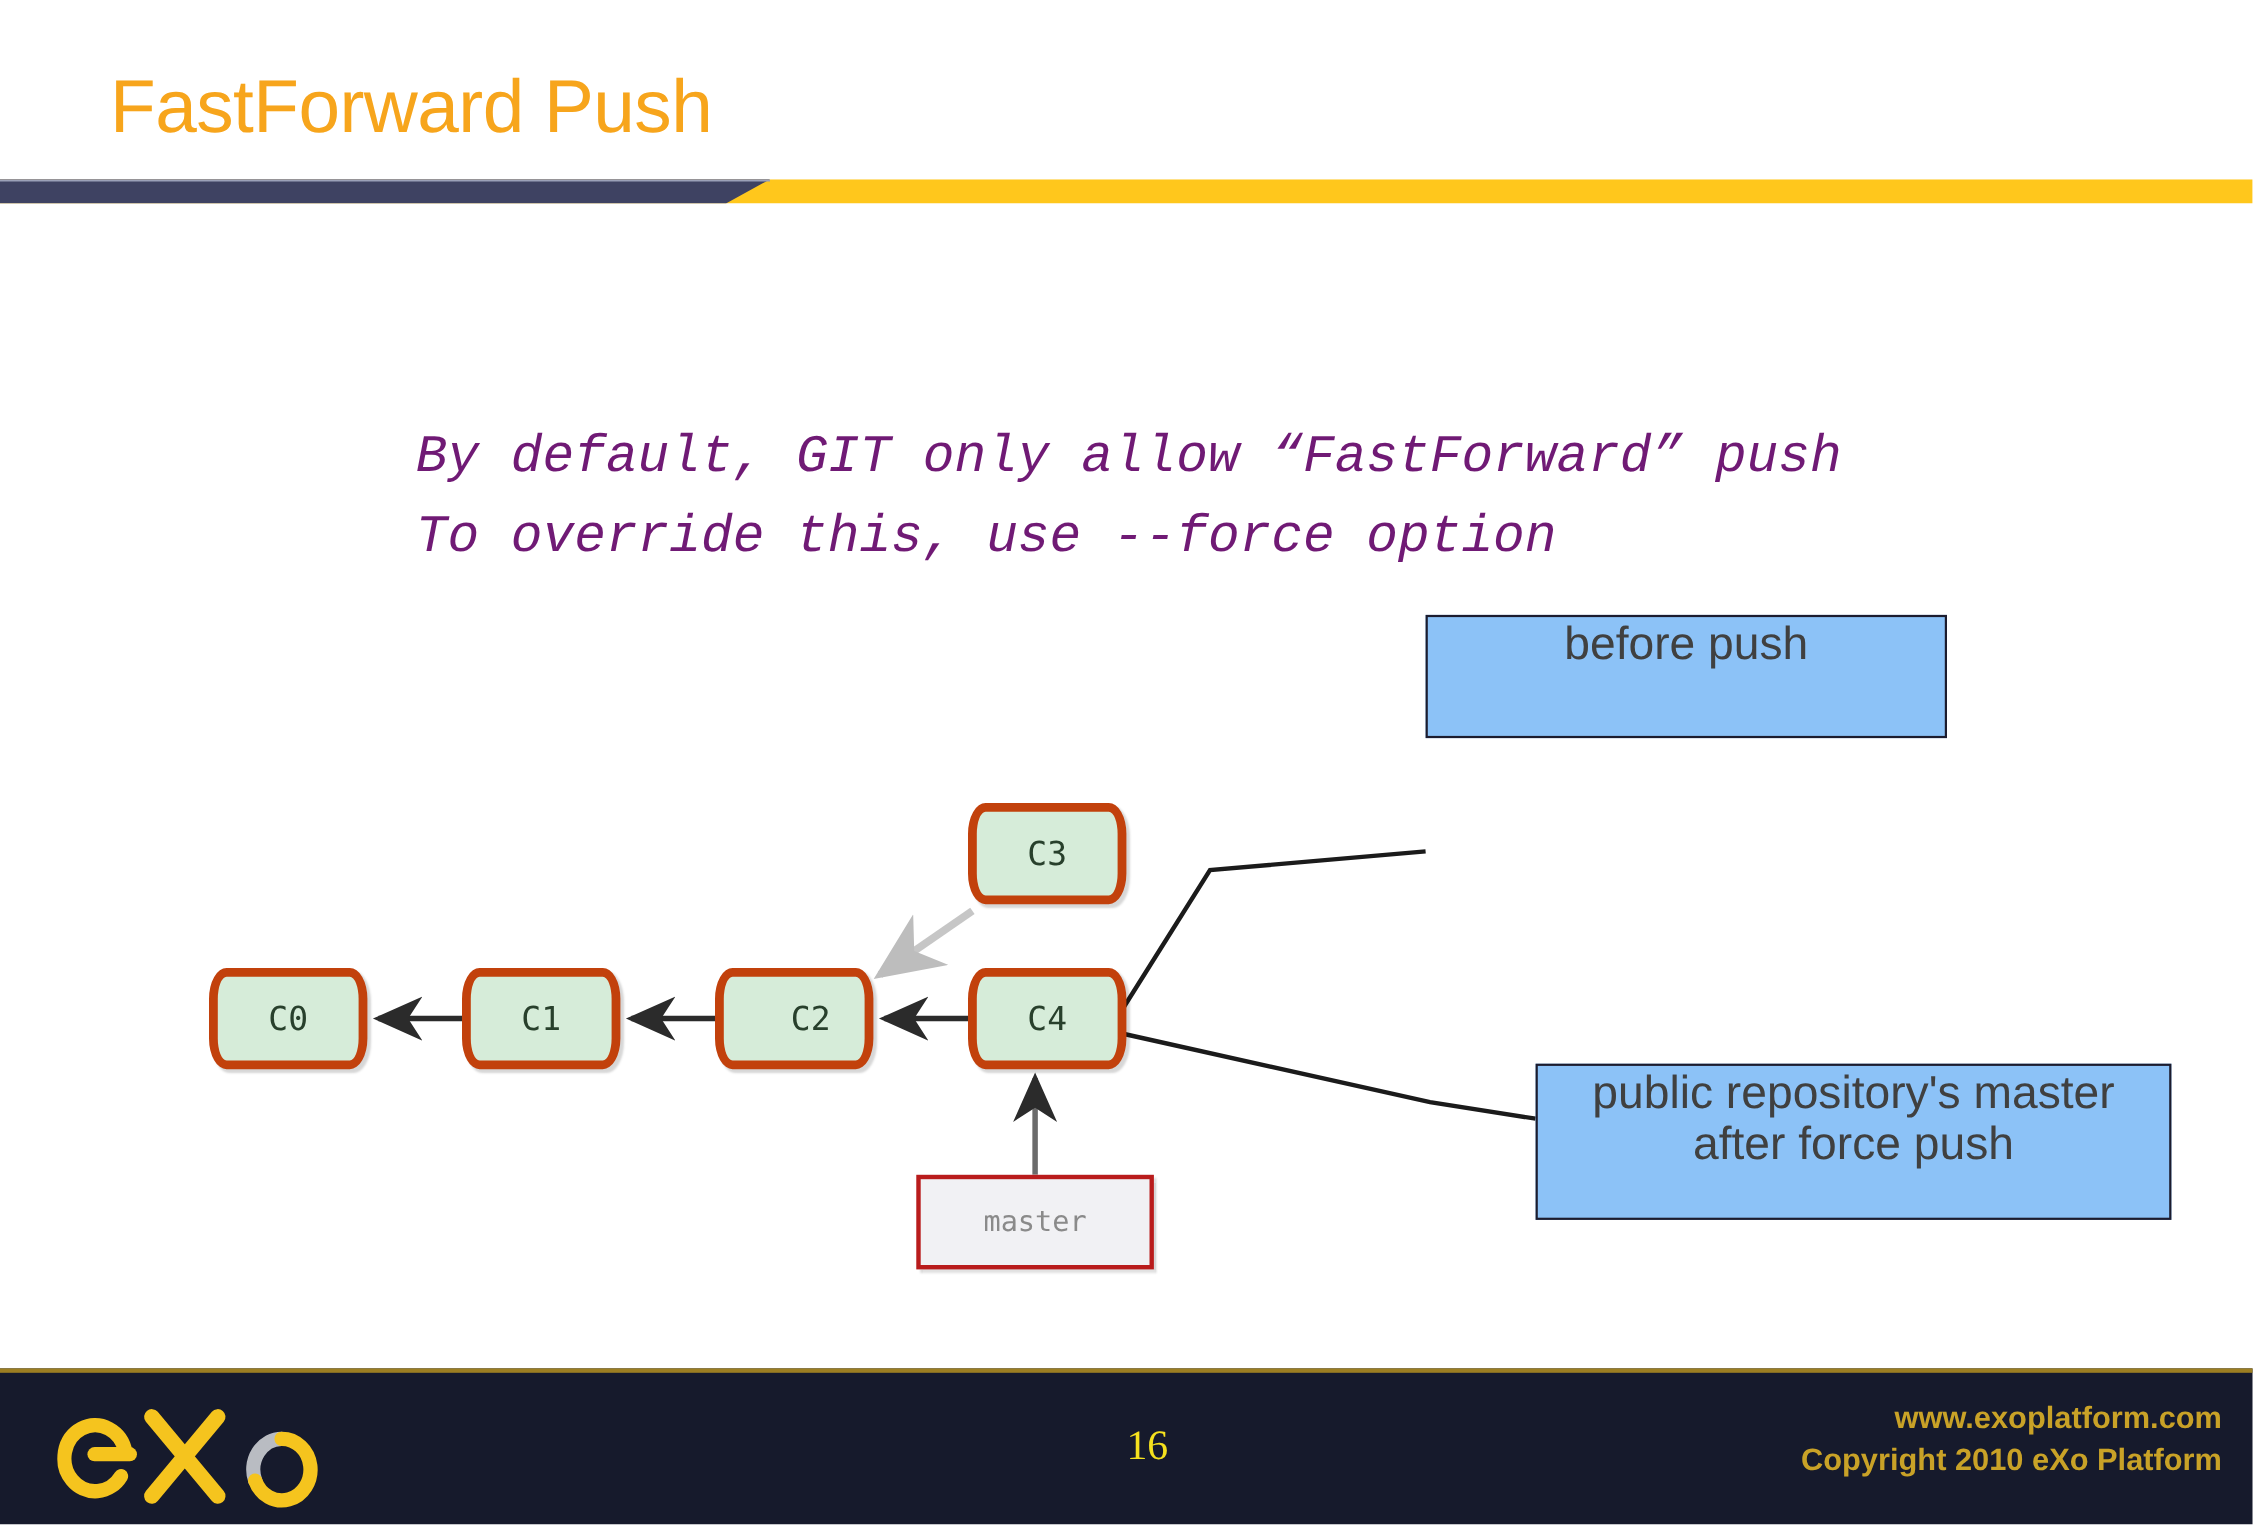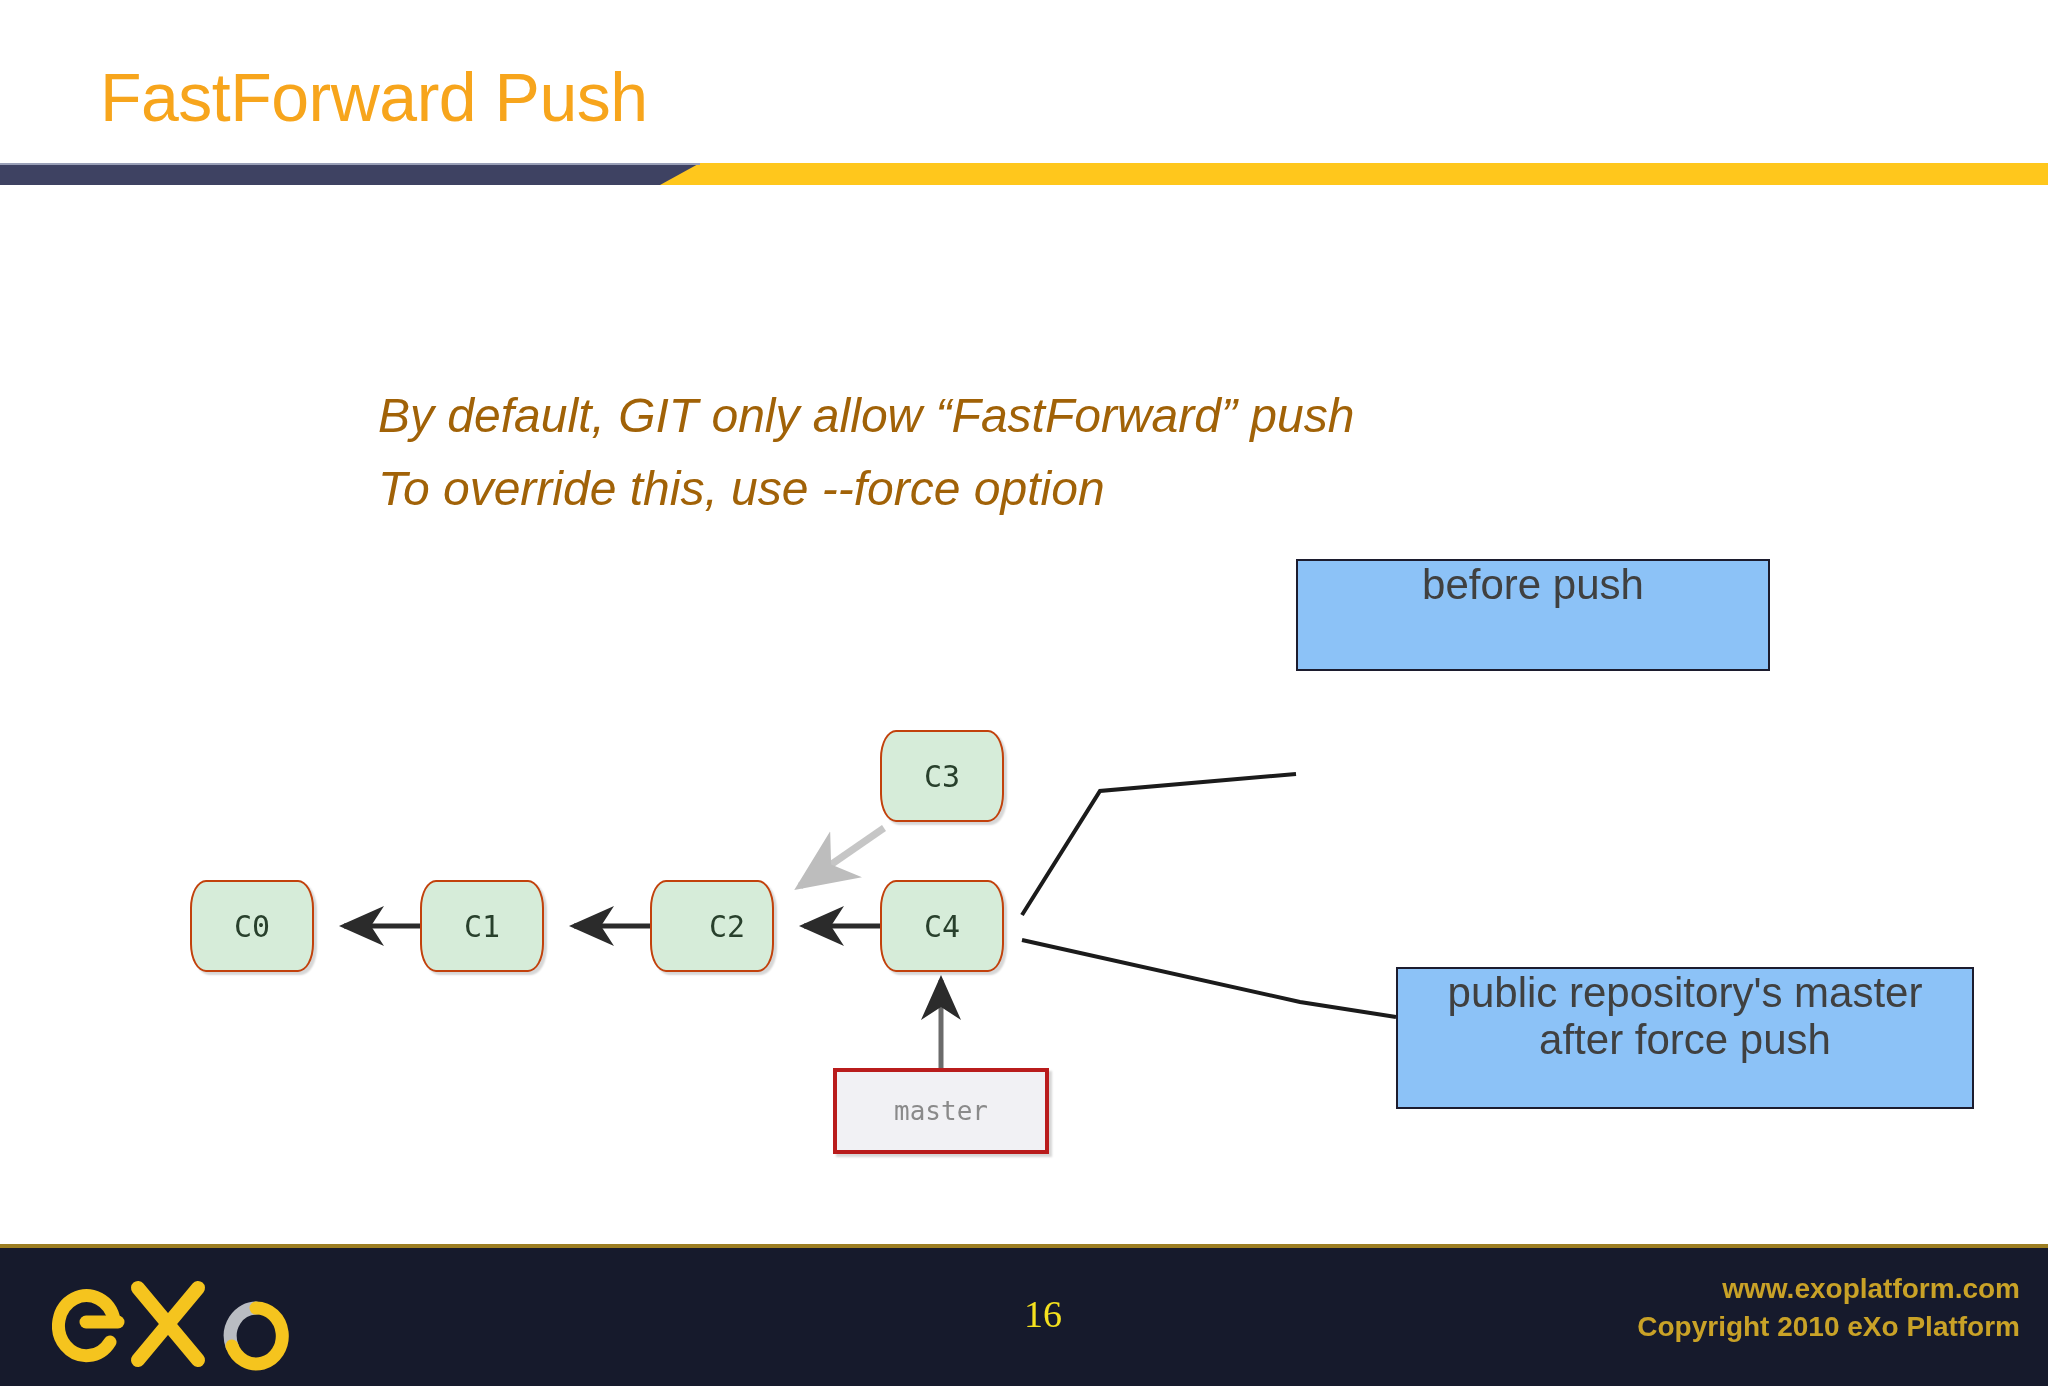--- a/index.html
+++ b/index.html
@@ -63,41 +63,42 @@
     font-style: italic;
     color: #262626;
     white-space: nowrap;
     line-height: 1;
   }
   .subline {
     position: absolute;
     left: 378px;
     font-size: 48px;
     font-style: italic;
-    color: #a16207;
+    color: #701a75;
     white-space: nowrap;
     line-height: 1;
+    font-family: Liberation Mono, monospace;
   }
   #subline-1 { top: 392px; }
   #subline-2 { top: 465px; }
 
   
   #diagram {
     position: absolute;
     left: 0;
     top: 540px;
     width: 2048px;
     height: 660px;
   }
   .commit-node {
     position: absolute;
-    width: 124px;
+    width: 144px;
     height: 92px;
     background: #d6ecd9;
-    border: 2px solid #c2410c;
+    border: 8px solid #c2410c;
     border-radius: 16px / 28px;
     box-sizing: border-box;
     display: flex;
     align-items: center;
     justify-content: center;
     font-family: "DejaVu Sans Mono", monospace;
     font-size: 30px;
     color: #28402c;
     box-shadow: 3px 3px 2px rgba(0,0,0,0.16);
   }

